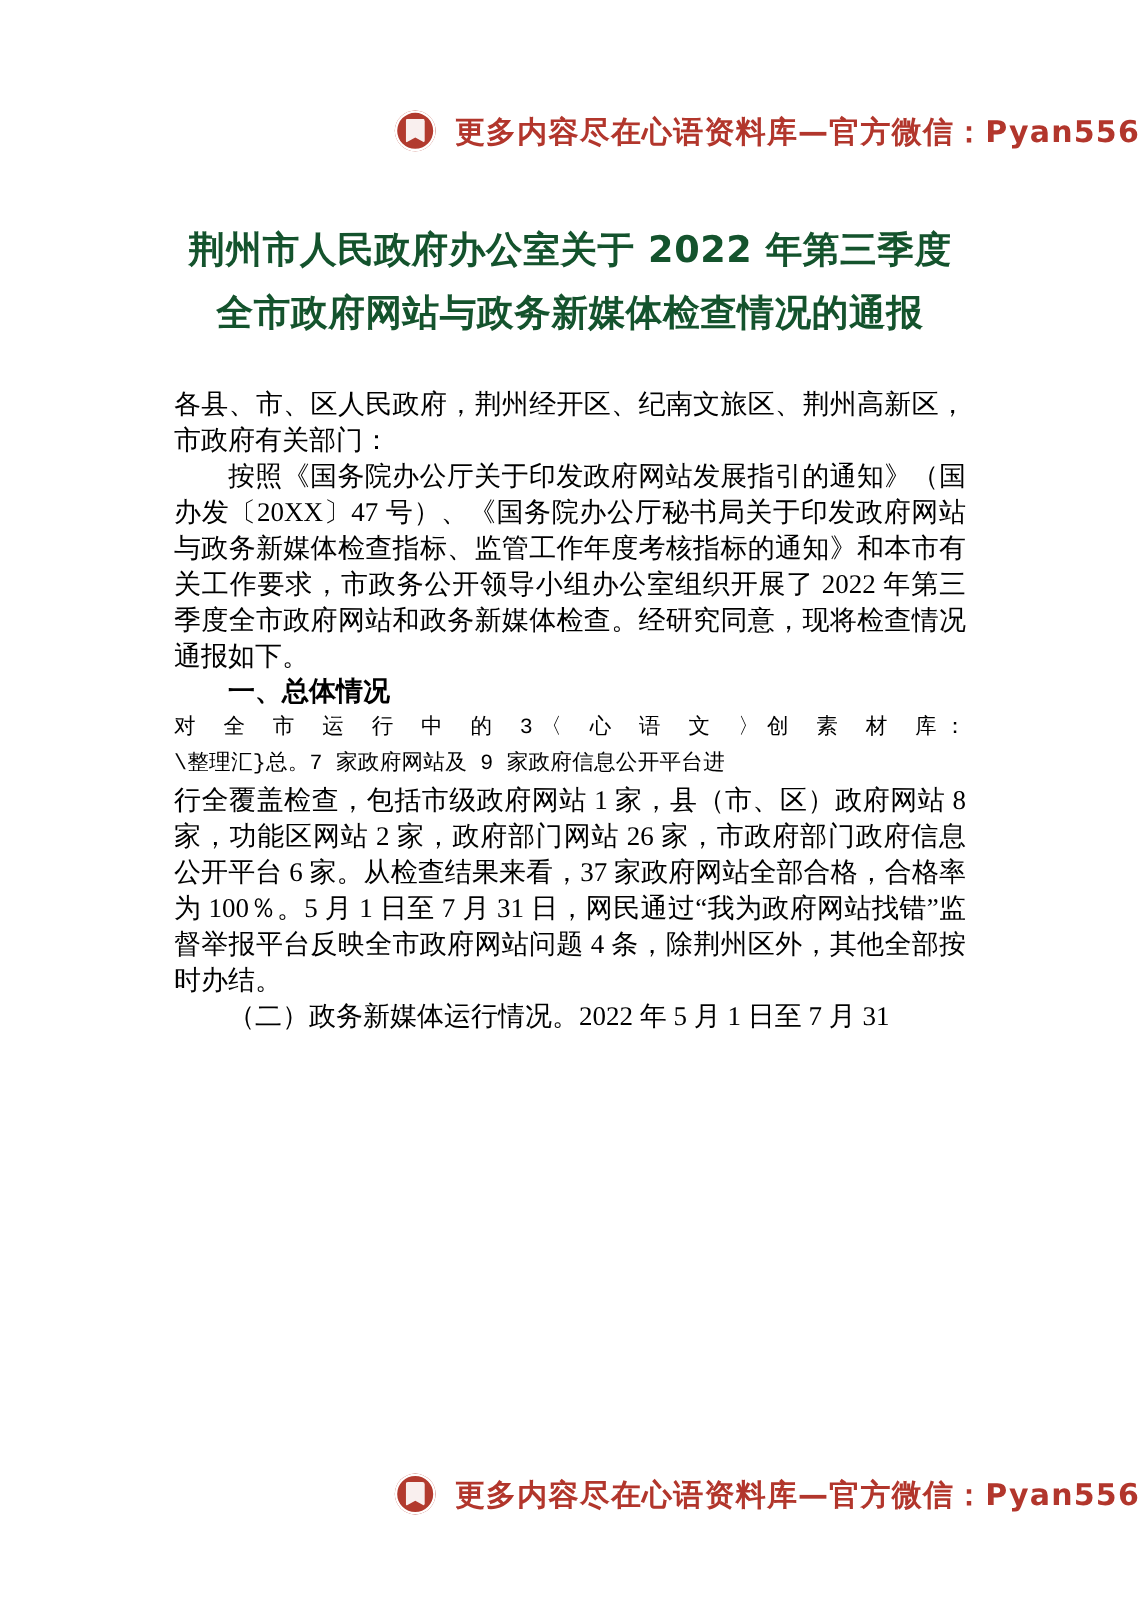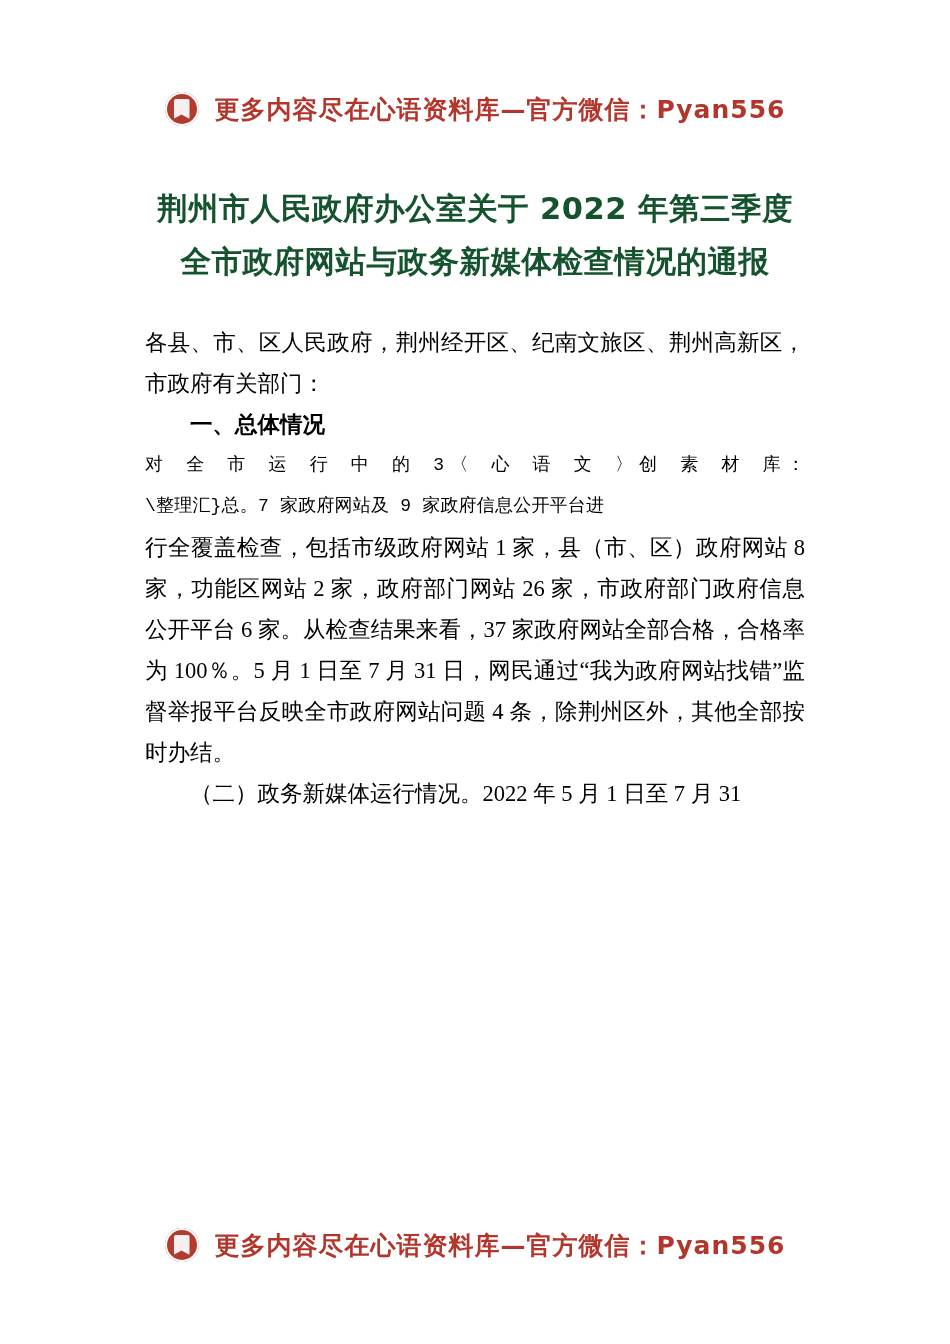--- a/index.html
+++ b/index.html
@@ -24,21 +24,21 @@
     padding: 0 145px;
   }
 
   
   .wm {
     position: absolute;
     left: 0;
     width: 950px;
     display: flex;
     align-items: center;
-    justify-content: center;
+    justify-content: flex-end;
     gap: 16px;
     user-select: none;
   }
   .wm-top { top: 92px; }
   .wm-bottom { top: 1228px; }
 
   .wm-logo {
     width: 34px;
     height: 34px;
     border-radius: 50%;
@@ -79,31 +79,31 @@
     font-size: 30.5px;
     line-height: 53px;
     letter-spacing: 0.5px;
     color: #14532d;
   }
 
   
   .body {
     padding-top: 34px;
     font-size: 22.5px;
-    line-height: 41px;
+    line-height: 30px;
     text-align: justify;
     text-justify: inter-ideograph;
   }
   .body p {
     margin: 0;
   }
   .indent { text-indent: 2em; }
   .heading {
     text-indent: 2em;
-    font-family: Liberation Serif, serif;
+    font-family: Liberation Mono, monospace;
     font-weight: 700;
     font-size: 22.5px;
     margin-top: 2px;
   }
   .mono {
     font-family: "Liberation Mono", "DejaVu Sans Mono", monospace;
     font-size: 18px;
     letter-spacing: .2px;
   }
   .spread {
@@ -118,20 +118,21 @@
 
   <div class="wm wm-top">
     <span class="wm-logo"></span>
     <span class="wm-text"><span>更多内容尽在心语资料库—官方微信：</span><span class="wm-id">Pyan556</span></span>
   </div>
 
   <h1 class="doc-title">荆州市人民政府办公室关于 2022 年第三季度全市政府网站与政务新媒体检查情况的通报</h1>
 
   <div class="body">
     <p>各县、市、区人民政府，荆州经开区、纪南文旅区、荆州高新区，市政府有关部门：</p>
+    <p class="indent">按照《国务院办公厅关于印发政府网站发展指引的通知》（国办发〔20XX〕47 号）、《国务院办公厅秘书局关于印发政府网站与政务新媒体检查指标、监管工作年度考核指标的通知》和本市有关工作要求，市政务公开领导小组办公室组织开展了 2022 年第三季度全市政府网站和政务新媒体检查。经研究同意，现将检查情况通报如下。</p>
     <p class="heading">一、总体情况</p>
     <p class="mono spread">对 全 市 运 行 中 的  3〈 心 语 文 〉创 素 材 库：</p>
     <p class="mono">\整理汇}总。7 家政府网站及 9 家政府信息公开平台进</p>
     <p>行全覆盖检查，包括市级政府网站 1 家，县（市、区）政府网站 8 家，功能区网站 2 家，政府部门网站 26 家，市政府部门政府信息公开平台 6 家。从检查结果来看，37 家政府网站全部合格，合格率为 100％。5 月 1 日至 7 月 31 日，网民通过“我为政府网站找错”监督举报平台反映全市政府网站问题 4 条，除荆州区外，其他全部按时办结。</p>
     <p class="indent">（二）政务新媒体运行情况。2022 年 5 月 1 日至 7 月 31</p>
   </div>
 
   <div class="wm wm-bottom">
     <span class="wm-logo"></span>
     <span class="wm-text"><span>更多内容尽在心语资料库—官方微信：</span><span class="wm-id">Pyan556</span></span>

